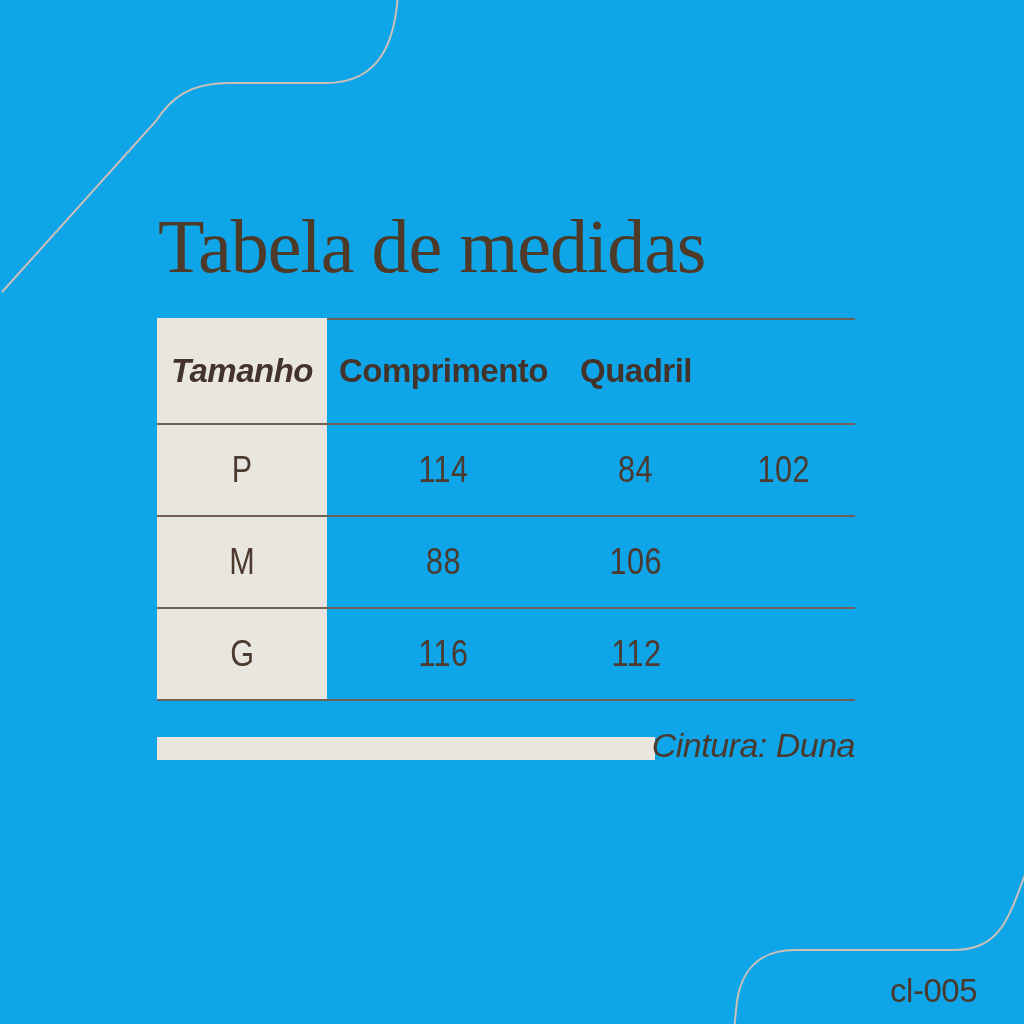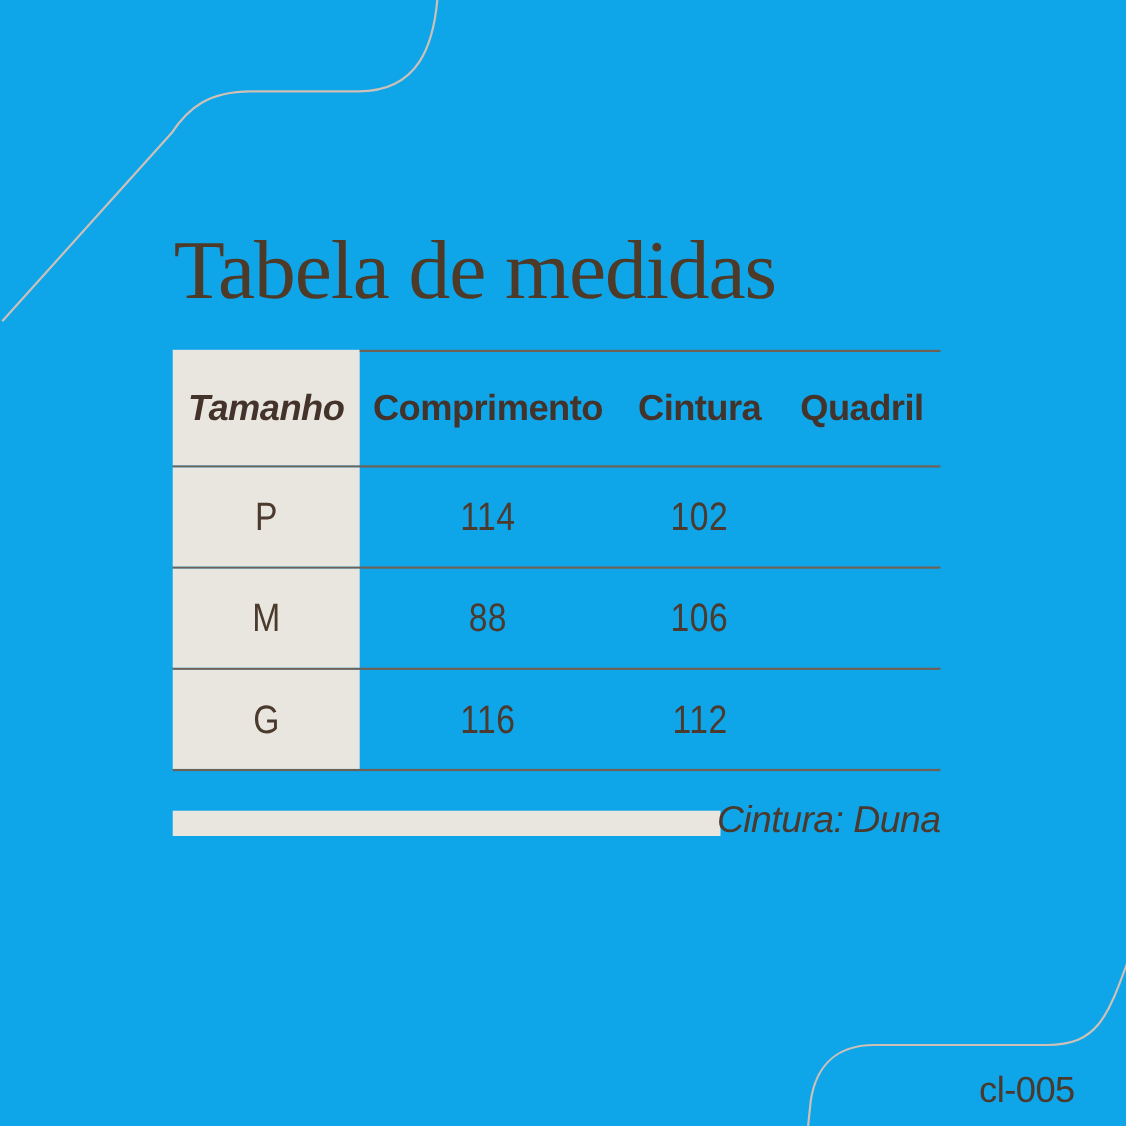--- a/index.html
+++ b/index.html
@@ -121,33 +121,33 @@
     <div class="table-top-line"></div>
 
     <div class="t-row header">
       <div class="t-cell size-col">
         <span class="head-label italic">Tamanho</span>
       </div>
       <div class="t-cell">
         <span class="head-label">Comprimento</span>
       </div>
       <div class="t-cell">
-        <span class="head-label">Cintura</span>
-      </div>
-      <div class="t-cell">
         <span class="head-label">Quadril</span>
       </div>
     </div>
 
     <div class="t-row data">
       <div class="t-cell size-col">
         <span class="data-val">P</span>
       </div>
       <div class="t-cell">
         <span class="data-val">114</span>
+      </div>
+      <div class="t-cell">
+        <span class="data-val">84</span>
       </div>
       <div class="t-cell">
         <span class="data-val">102</span>
       </div>
     </div>
 
     <div class="t-row data">
       <div class="t-cell size-col">
         <span class="data-val">M</span>
       </div>

